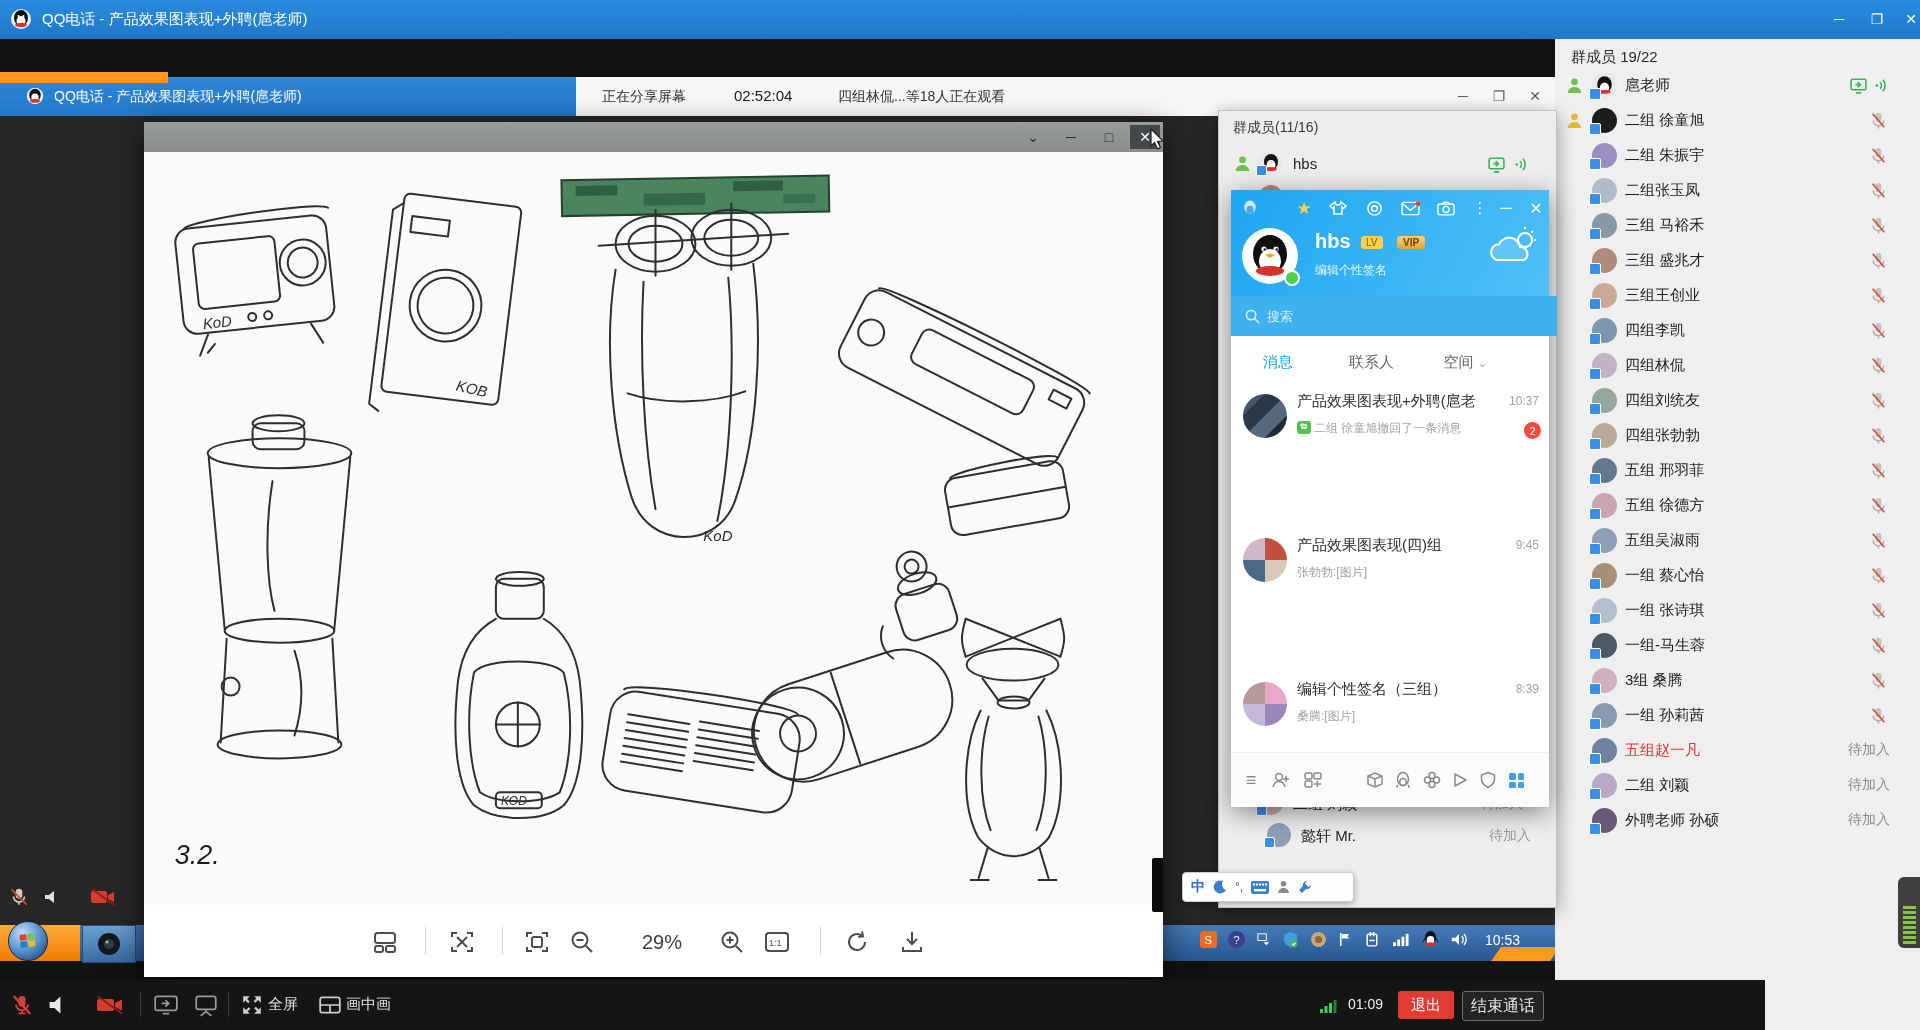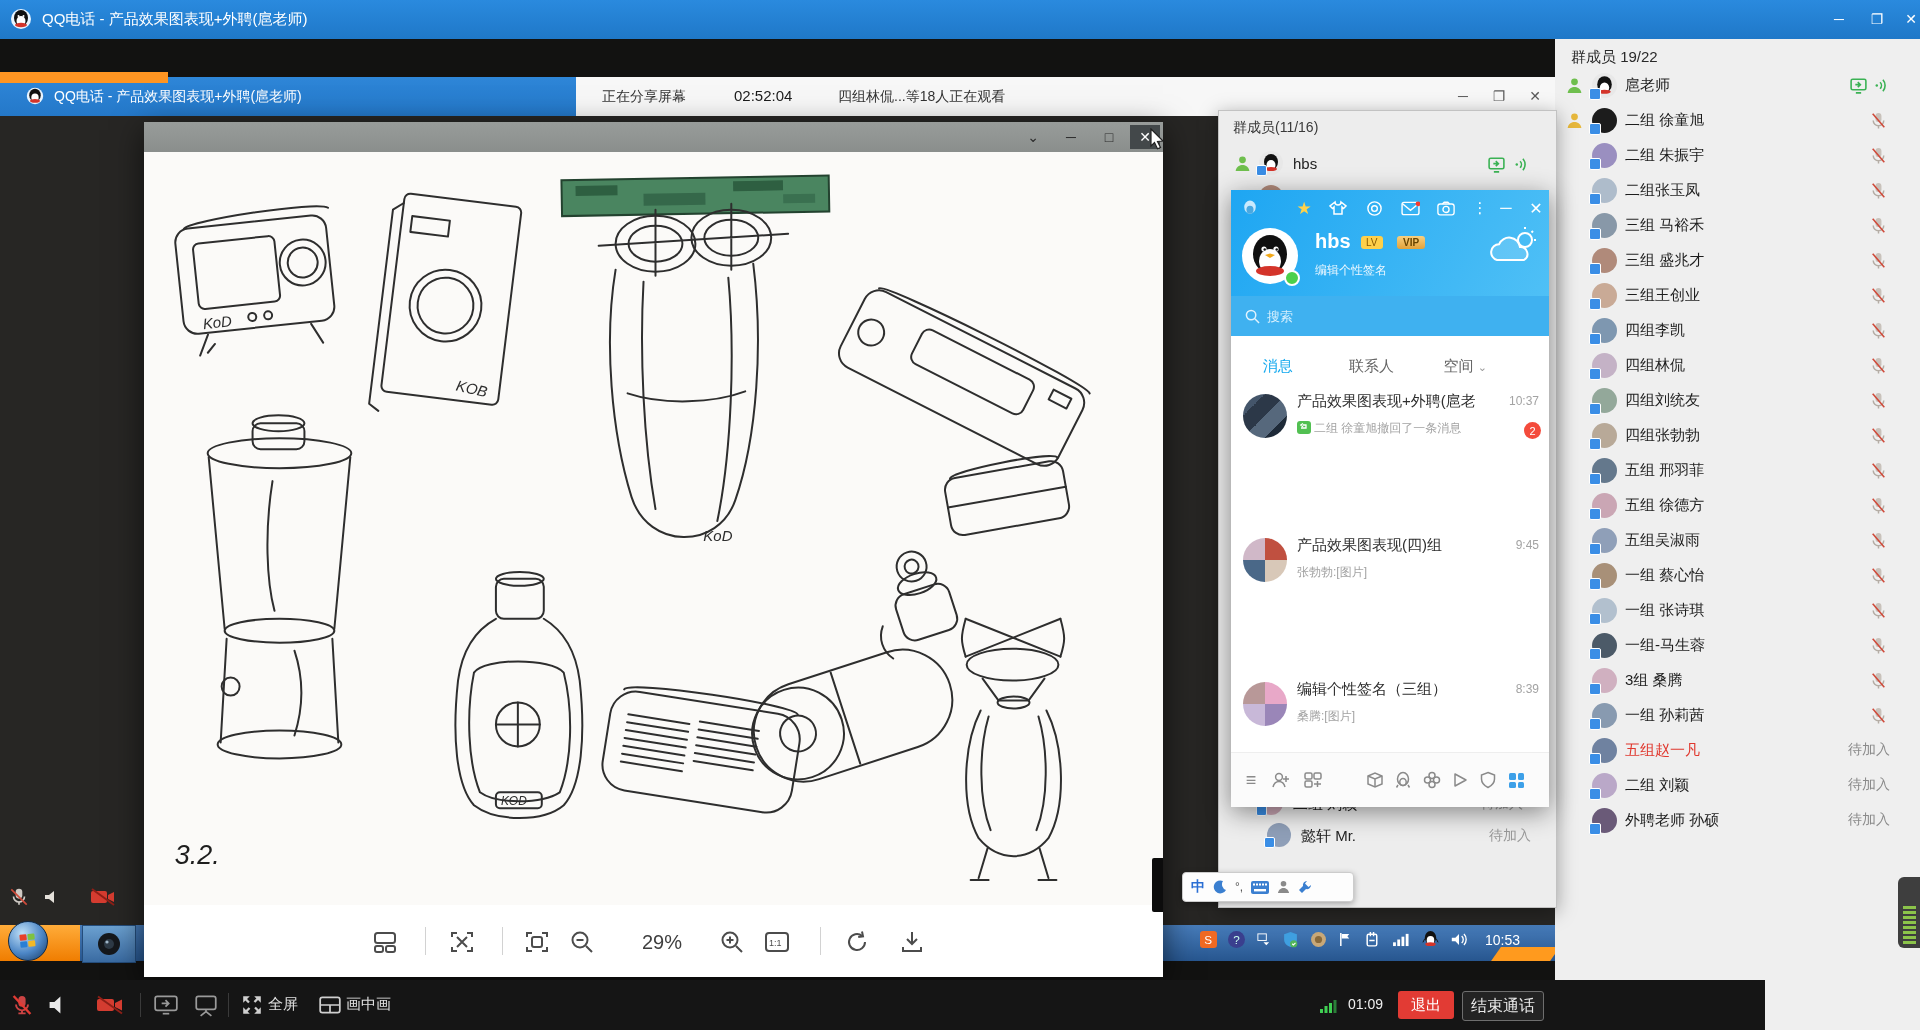--- a/index.html
+++ b/index.html
@@ -54,22 +54,22 @@
   .m-name{position:absolute;left:70px;top:8px;white-space:nowrap;}
   .m-right{position:absolute;right:30px;top:8px;color:#8a8a8a;font-size:14px;}
   .roleic{position:absolute;left:10px;top:8px;width:19px;height:19px;}
   
   #chat-panel{left:1218px;top:110px;width:337px;height:796px;background:#ededed;border:1px solid #c2c2c2;z-index:8;
     box-shadow:0 4px 18px rgba(0,0,0,.35);font-size:15px;}
   
   #qq-panel{left:1231px;top:190px;width:318px;height:616px;z-index:12;box-shadow:0 6px 24px rgba(0,0,0,.45);background:#fff;}
   #qq-header{position:absolute;left:0;top:0;width:318px;height:106px;background:linear-gradient(120deg,#1ea6f2,#4fc0f6);}
   .qq-tool{position:absolute;top:8px;width:22px;height:20px;display:flex;align-items:center;justify-content:center;color:#fff;}
-  #qq-search{position:absolute;left:0;top:106px;width:318px;height:40px;background:#3fb1f0;display:flex;align-items:center;}
-  #qq-tabs{position:absolute;left:0;top:154px;width:281px;height:44px;background:#fff;display:flex;align-items:center;}
+  #qq-search{position:absolute;left:0;top:106px;width:318px;height:40px;background:#3fb1f0;display:flex;align-items:center;padding-left:8px;}
+  #qq-tabs{position:absolute;left:0;top:163px;width:281px;height:44px;background:#fff;display:flex;}
   .qq-tab{flex:1;text-align:center;font-size:15px;color:#666;}
   #msg-list{position:absolute;left:0;top:190px;width:318px;height:372px;background:#fff;overflow:hidden;}
   .msg-row{position:absolute;left:0;width:318px;height:72px;}
   .msg-av{position:absolute;left:12px;top:14px;width:44px;height:44px;border-radius:50%;}
   .msg-title{position:absolute;left:66px;top:12px;width:178px;font-size:15px;color:#2e2e2e;white-space:nowrap;overflow:hidden;}
   .msg-time{position:absolute;right:10px;top:14px;font-size:12px;color:#a3a3a3;}
   .msg-prev{position:absolute;left:66px;top:40px;width:200px;font-size:12px;color:#a3a3a3;white-space:nowrap;overflow:hidden;}
   .msg-badge{position:absolute;right:8px;top:42px;width:17px;height:17px;border-radius:50%;background:#f44b3c;color:#fff;
      font-size:11px;display:flex;align-items:center;justify-content:center;}
   #qq-bottom{position:absolute;left:0;top:562px;width:318px;height:54px;background:#fbfbfb;border-top:1px solid #eee;}

